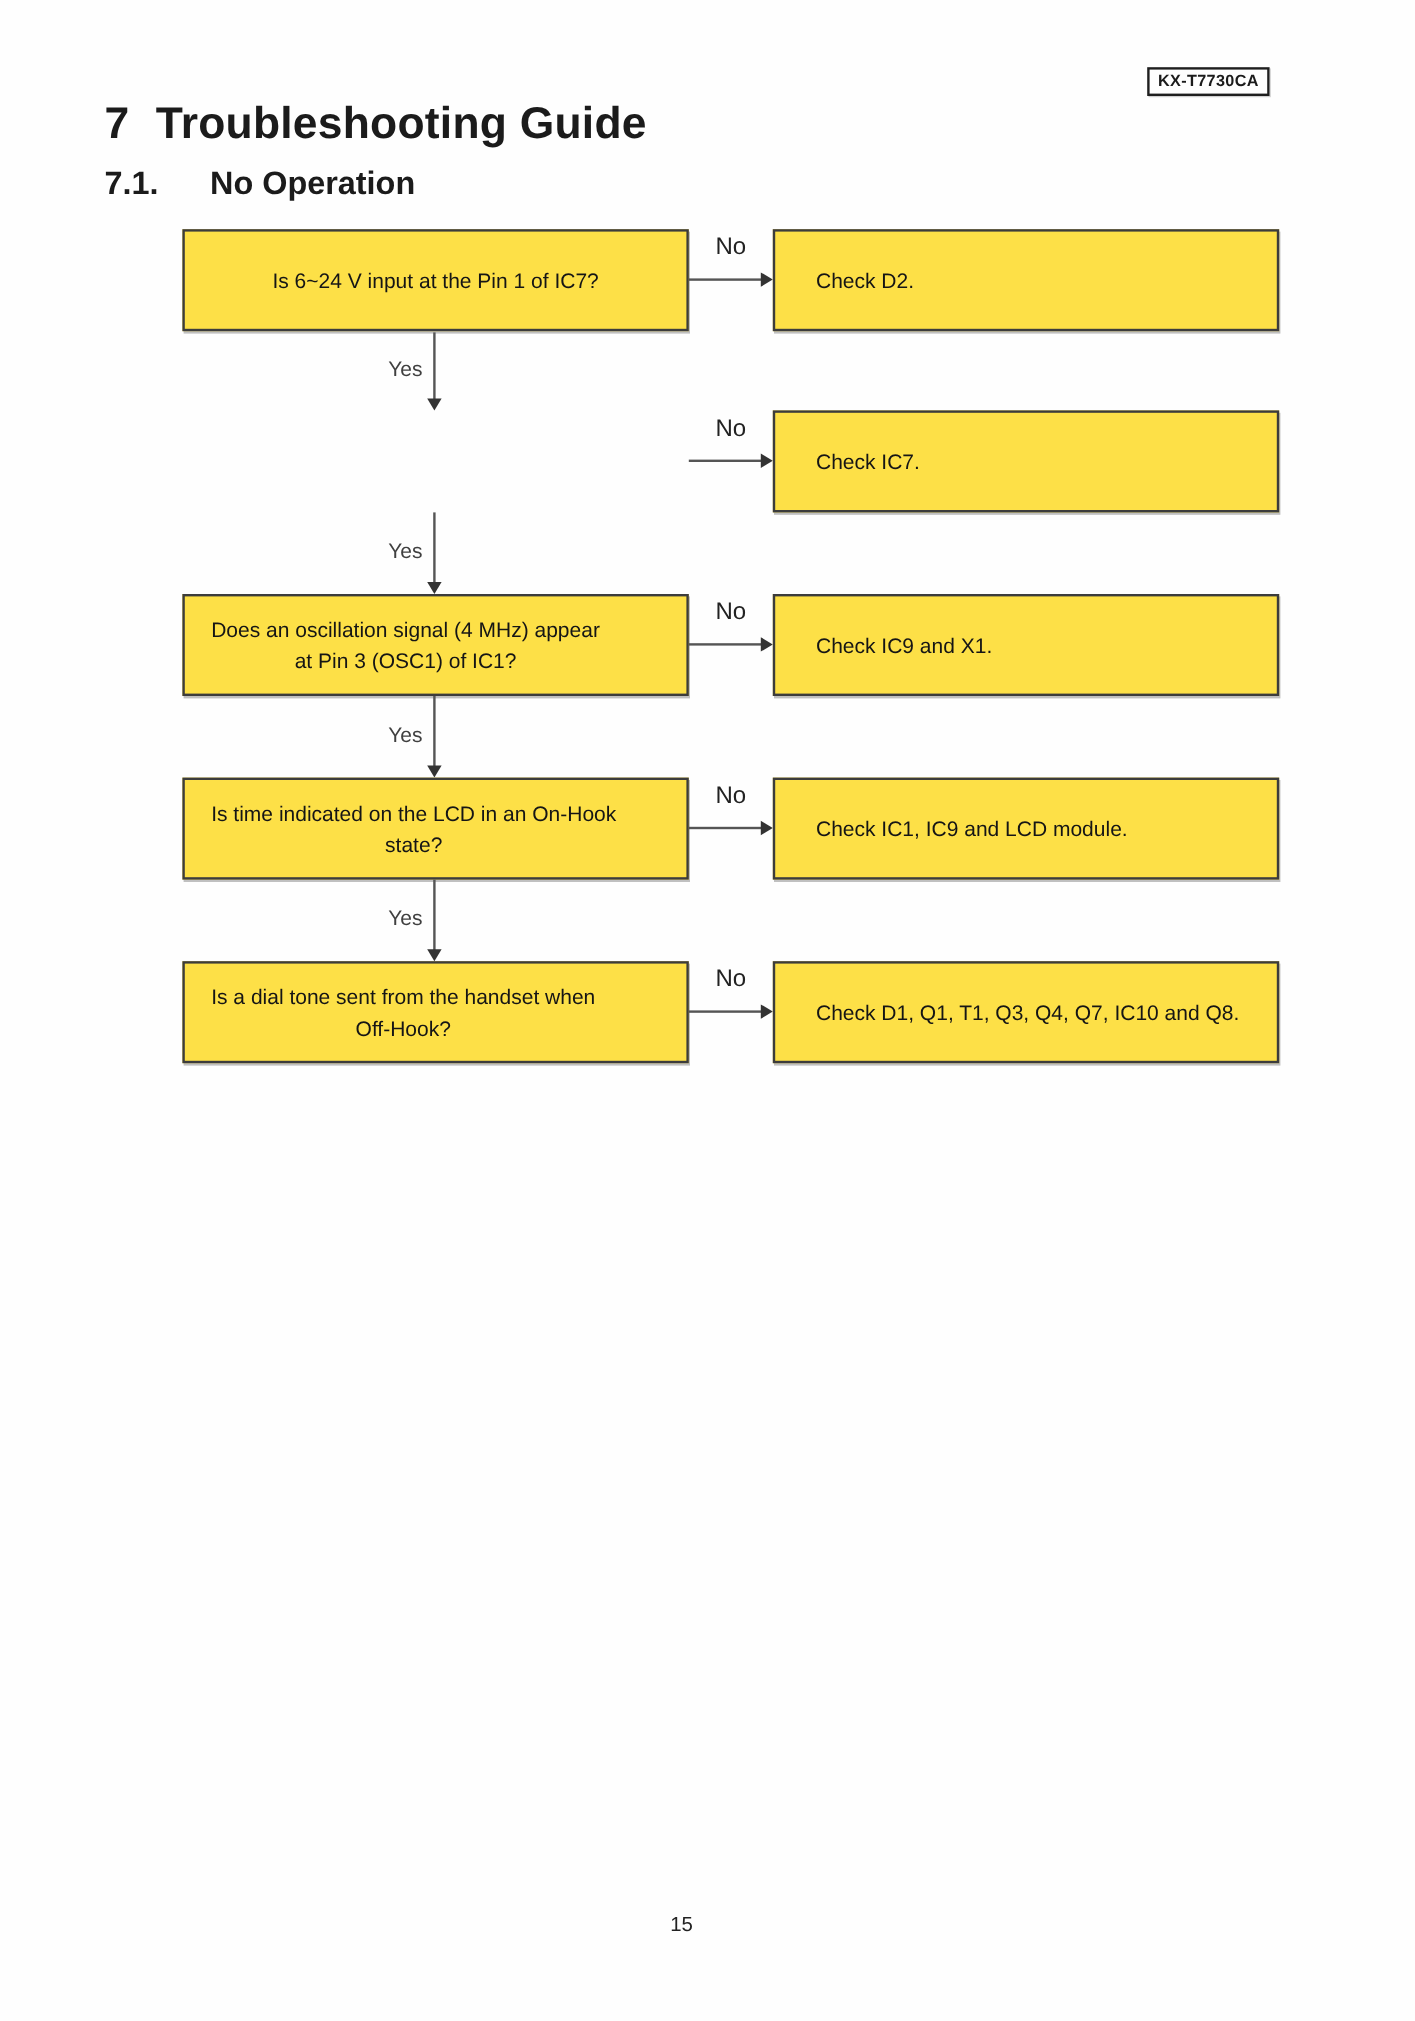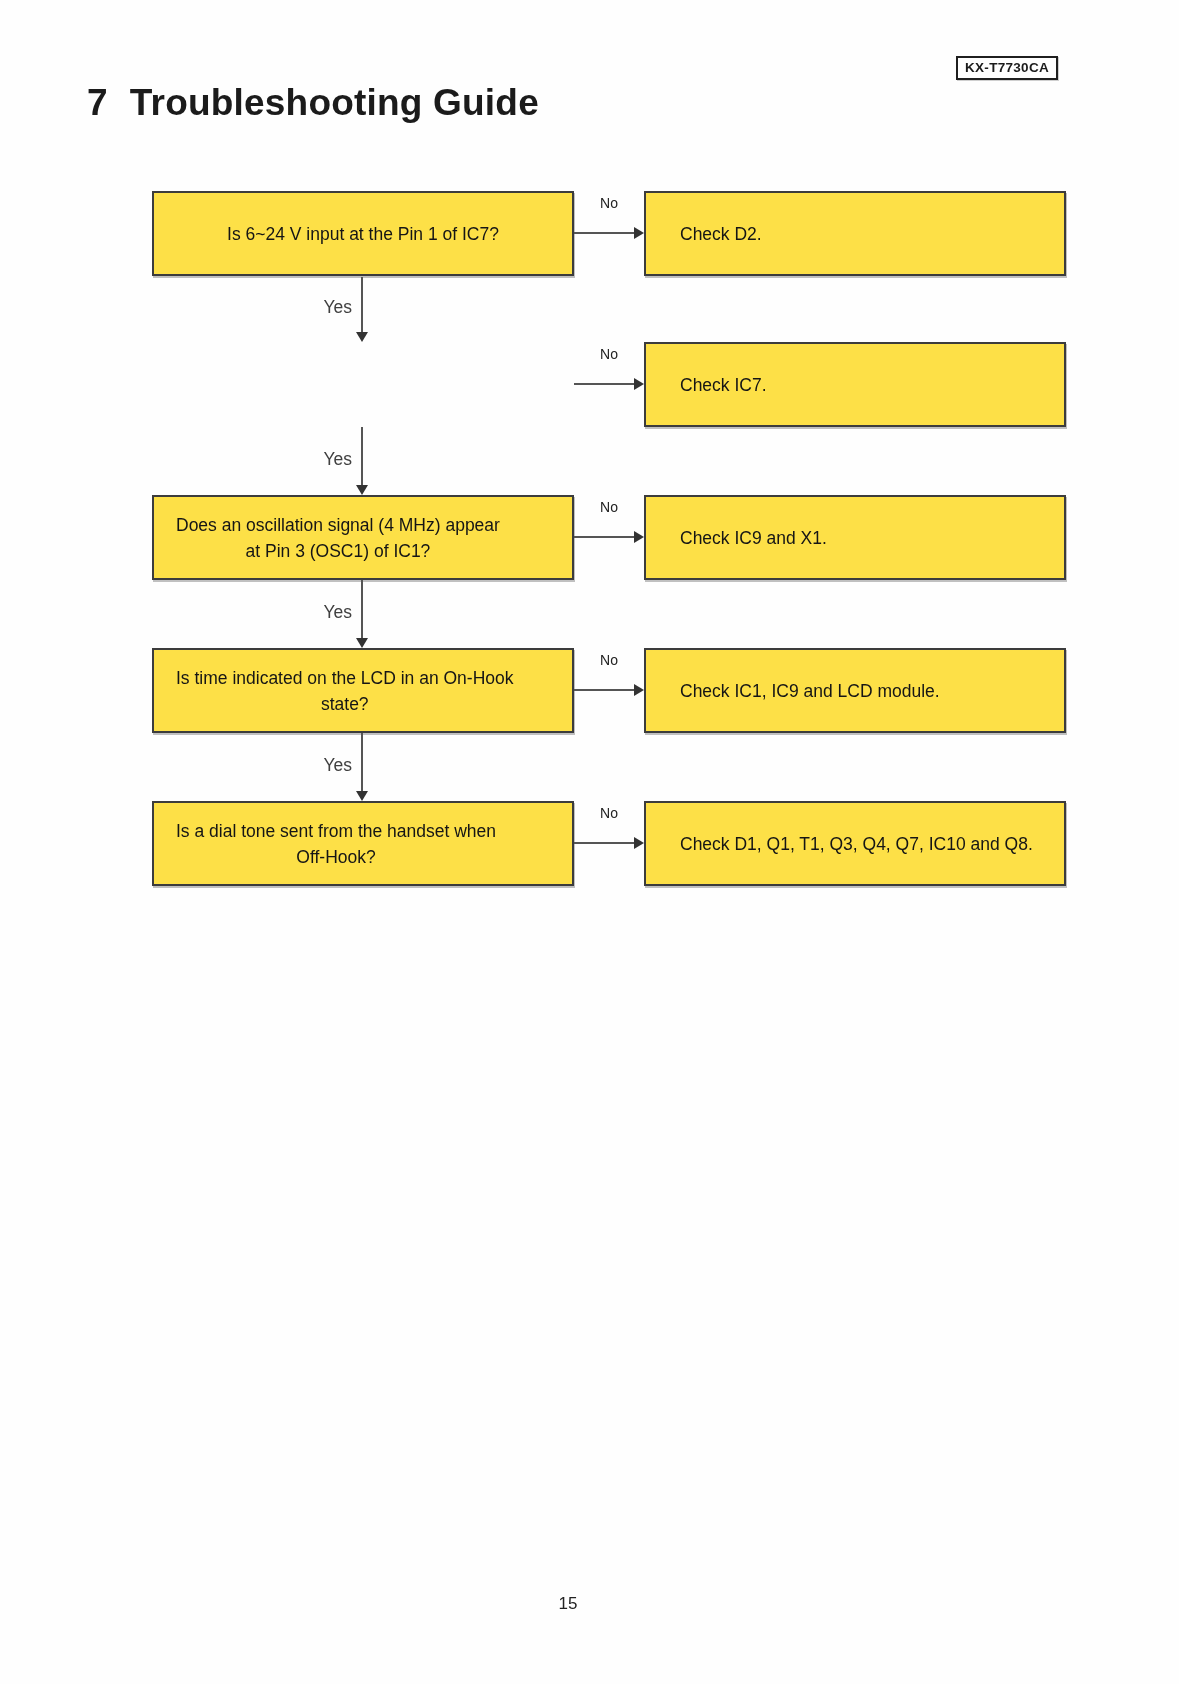--- a/index.html
+++ b/index.html
@@ -80,21 +80,21 @@
     border-top: 6px solid transparent;
     border-bottom: 6px solid transparent;
     border-left: 10px solid #333;
   }
   .h1 { top: 232px; } .h2 { top: 383px; } .h3 { top: 536px; } .h4 { top: 689px; } .h5 { top: 842px; }
 
   .no-label {
     position: absolute;
     left: 574px; width: 70px;
     text-align: center;
-    font-size: 14px;
+    font-size: 20px;
     color: #222;
   }
   .n1 { top: 195px; } .n2 { top: 346px; } .n3 { top: 499px; } .n4 { top: 652px; } .n5 { top: 805px; }
 
   
   .varrow {
     position: absolute;
     left: 361px; width: 2px;
     background: #555;
   }
@@ -134,20 +134,23 @@
 <body>
 
 <div class="page">
 
   <div class="model-badge">KX-T7730CA</div>
 
   <div class="chapter-heading">
     <span class="chapter-num">7</span><span>Troubleshooting Guide</span>
   </div>
 
+  <div class="section-heading">
+    <span class="section-num">7.1.</span><span>No Operation</span>
+  </div>
 
   <div class="qbox row1">
     <span class="qtext">Is 6~24 V input at the Pin 1 of IC7?</span>
   </div>
   <div class="no-label n1">No</div>
   <div class="harrow h1"></div>
   <div class="abox row1">
     <span class="atext">Check D2.</span>
   </div>
   <div class="yes-label y1">Yes</div>

